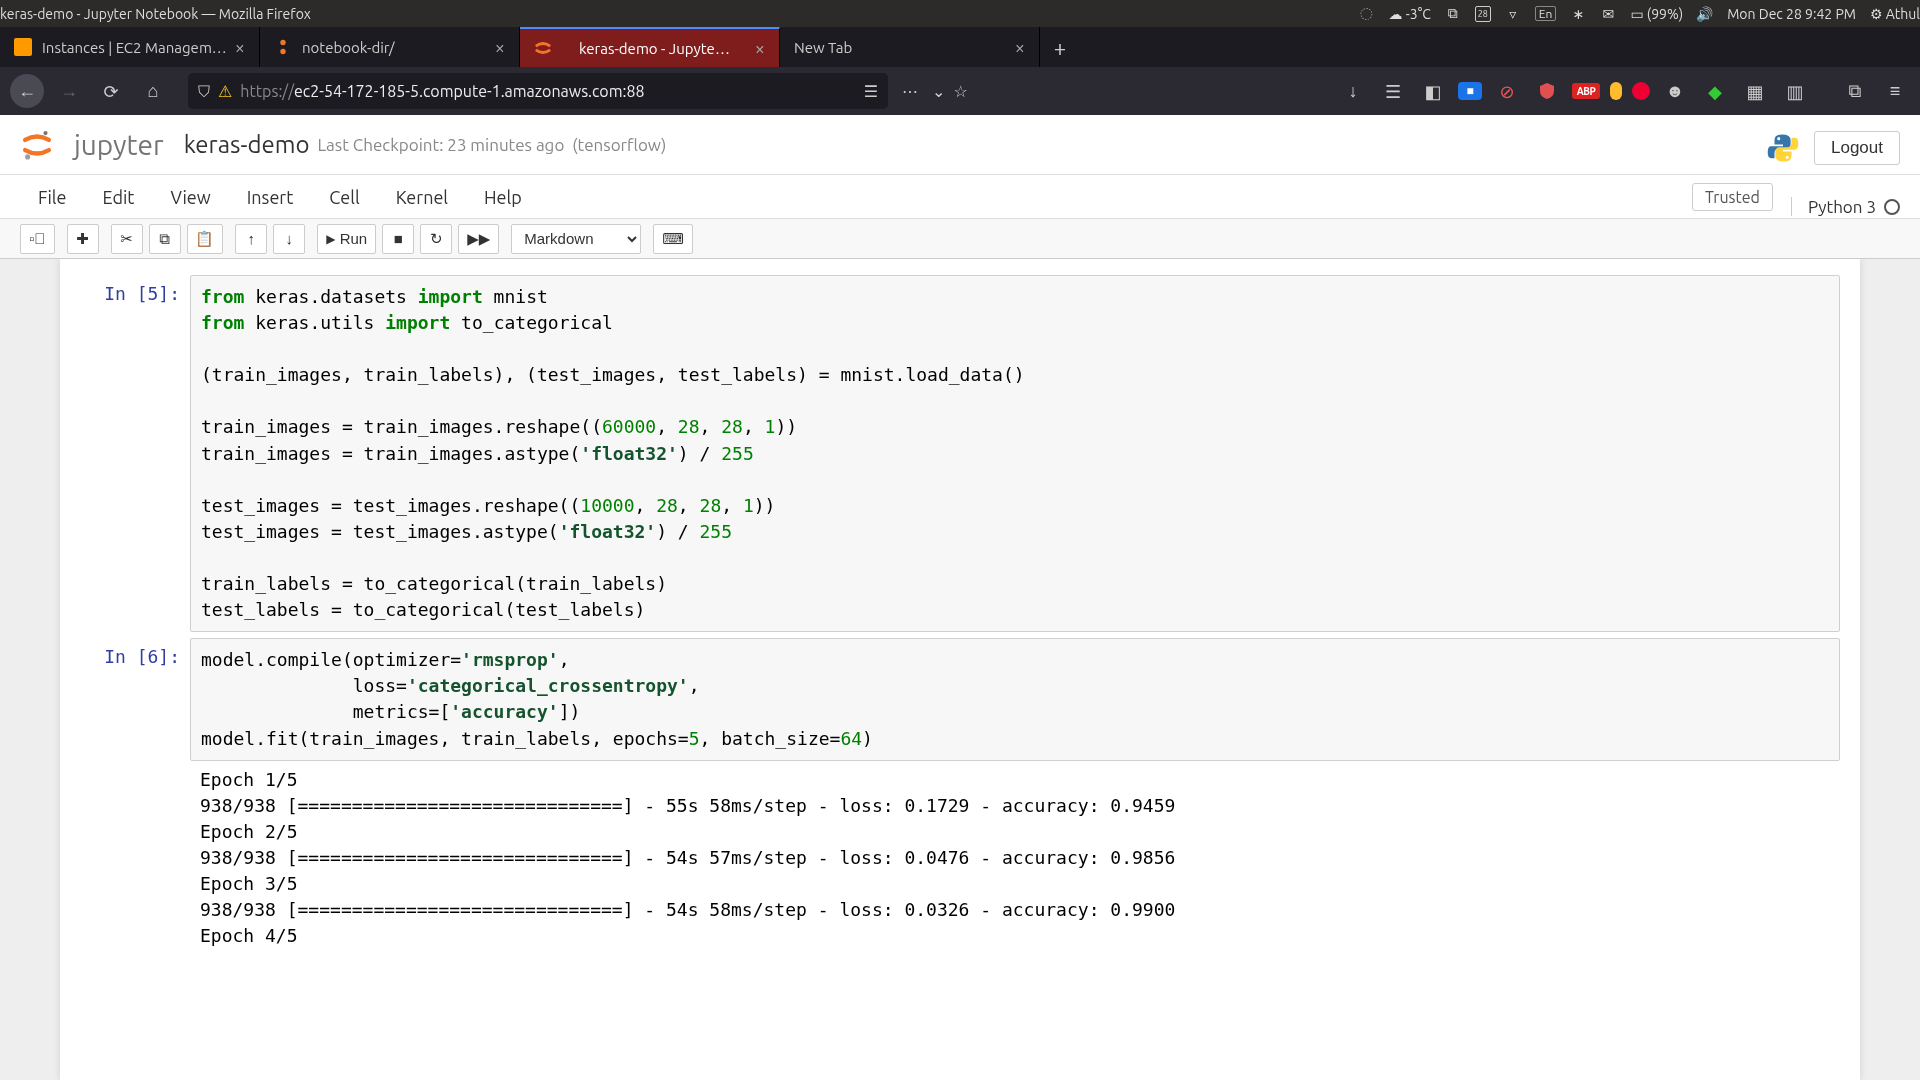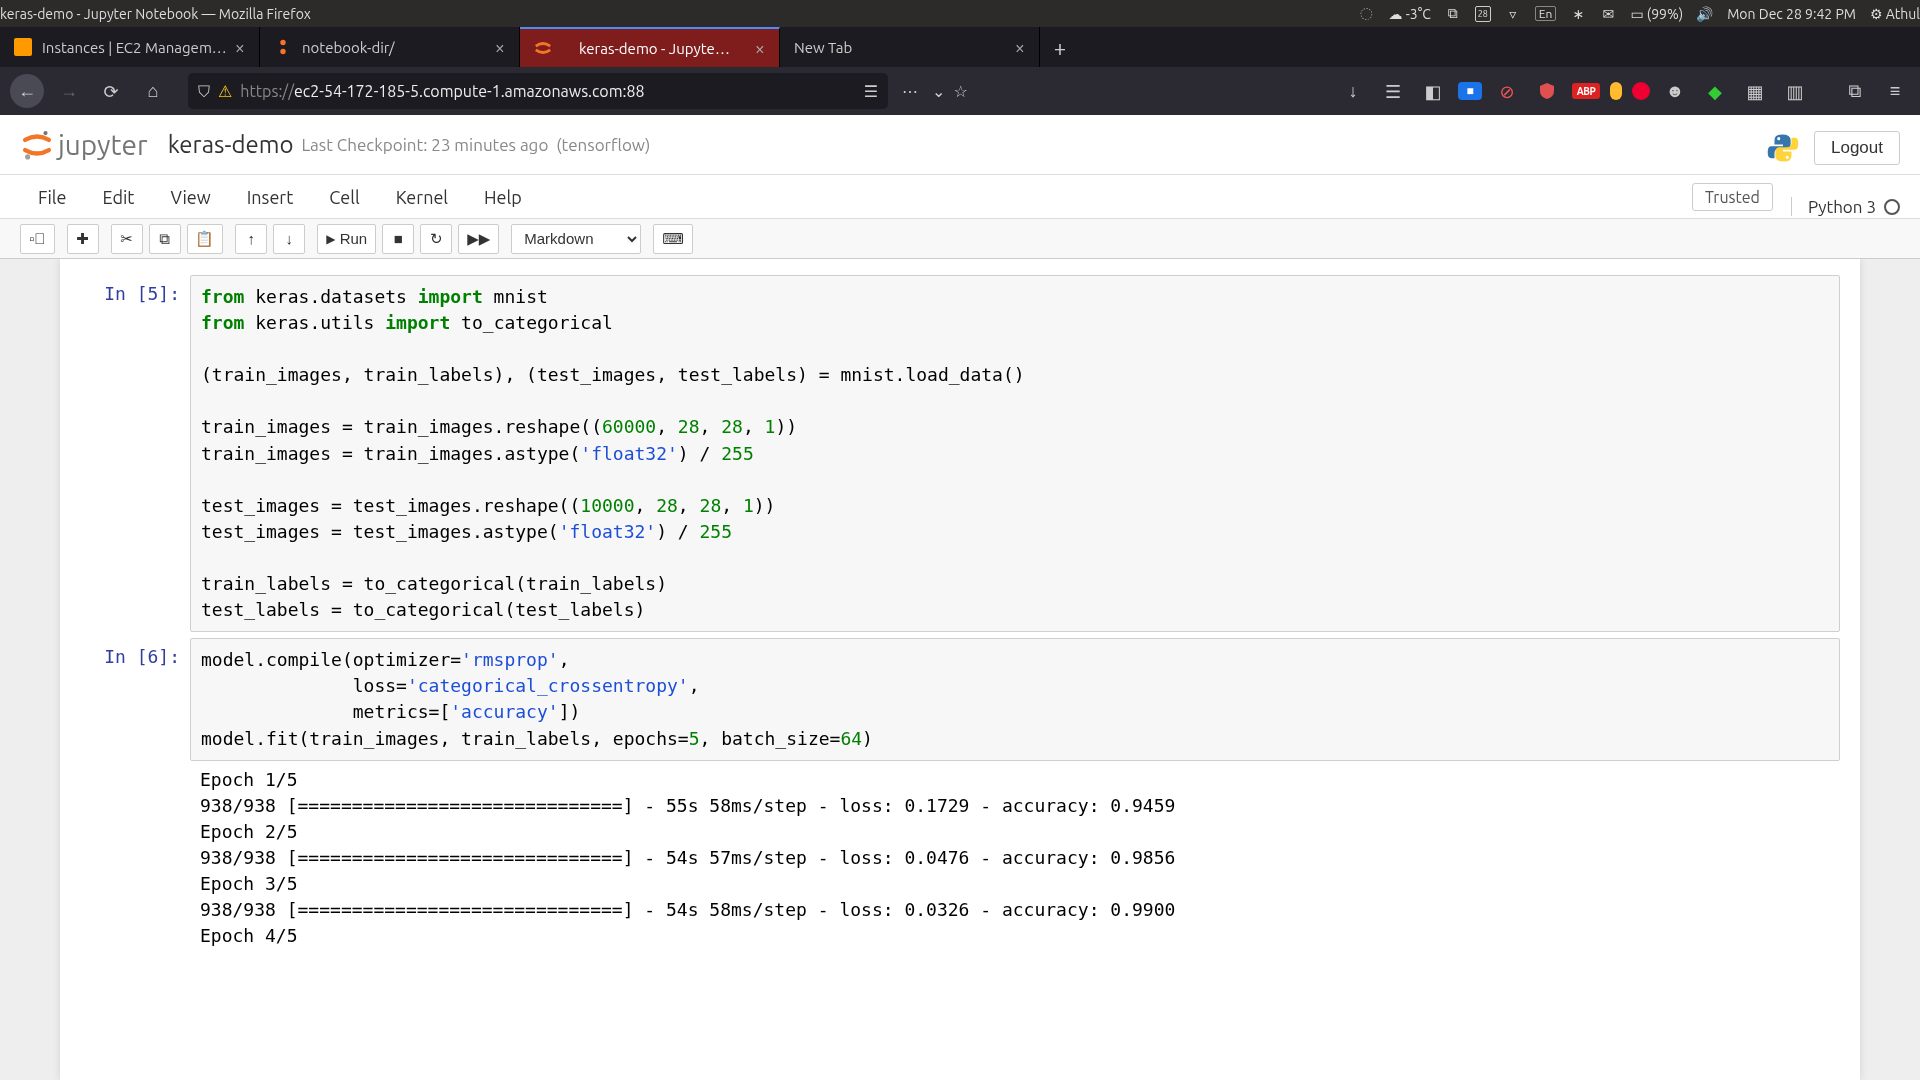--- a/index.html
+++ b/index.html
@@ -31,21 +31,21 @@
 .urlrow .ext { width: 30px; height: 30px; display: flex; align-items: center; justify-content: center; color: #ccc; font-size: 18px;}
 .ext.abp { background:#d22; color:#fff; font-size:10px; font-weight:bold; border-radius:3px; letter-spacing:-0.5px; width:28px; height:16px;}
 .ext.shield { color:#e05; }
 .ext.tomato { background:#e03; width:18px; height:18px; border-radius:50%; }
 .ext.blue { background:#1a73e8; color:#fff; border-radius:4px; width:24px; height:18px; font-size:12px;}
 .ext.yellow { background:#fdbb2d; width:12px; height:18px; border-radius:6px; }
 
 
 .jup-wrap { height: calc(1080px - 27px - 40px - 48px); overflow: hidden; background: #fff; }
 .jup-header { height: 60px; display: flex; align-items: center; padding: 0 20px; border-bottom: 1px solid #ddd; }
-.jup-logo { display: flex; align-items: center; gap: 4px; }
+.jup-logo { display: flex; align-items: center; gap: 20px; }
 .jup-logo .orb { width: 34px; height: 34px; }
 .jup-logo .word { font-size: 28px; color: #757575; letter-spacing: 0; font-weight: 400; }
 .jup-title { margin-left: 20px; font-size: 24px; color: #333; }
 .jup-checkpoint { margin-left: 8px; font-size: 17px; color: #888; }
 .jup-header .right { margin-left: auto; display: flex; align-items: center; gap: 14px; margin-top: 6px; }
 .jup-header .pyico { width: 34px; height: 34px; }
 .jup-header .logout { border: 1px solid #ccc; padding: 6px 16px; border-radius: 3px; font-size: 17px; color: #333; background: #fff; }
 
 
 .jup-menu { height: 44px; display: flex; align-items: center; padding: 0 20px; border-bottom: 1px solid #ddd; background: #fff; }
@@ -68,21 +68,21 @@
 .cell { display: flex; margin: 6px 20px; }
 .cell .prompt { width: 110px; text-align: right; font-family: "DejaVu Sans Mono", monospace; font-size: 18px; color: #303F9F; padding: 8px 10px 0 0; flex: 0 0 auto; }
 .cell .body { flex: 1; }
 .cell .inputarea { border: 1px solid #cfcfcf; background: #f7f7f7; padding: 8px 10px; font-family: "DejaVu Sans Mono", monospace; font-size: 18px; line-height: 1.45; white-space: pre; color: #000; border-radius: 2px;}
 .cell .outputarea { padding: 6px 10px; font-family: "DejaVu Sans Mono", monospace; font-size: 18px; line-height: 1.45; white-space: pre; color: #000; }
 .cell .outputarea a { color: #1a6fb3; text-decoration: none; }
 
 
 .kw { color: #008000; font-weight: bold; }
 .num { color: #008000; }
-.str { color: #1d4ed8; }
+.str { color: #14532d; font-weight: bold; }
 </style>
 </head>
 <body>
 
 <div class="sysbar">
   <span class="title">keras-demo - Jupyter Notebook — Mozilla Firefox</span>
   <span class="spacer"></span>
   <div class="tray">
     <span class="ico">◌</span>
     <span>☁ <span>-3°C</span></span>

